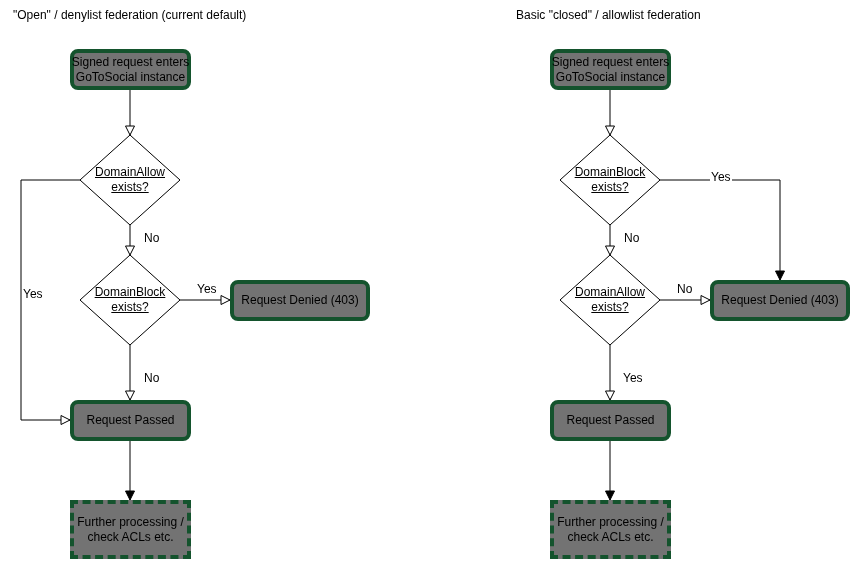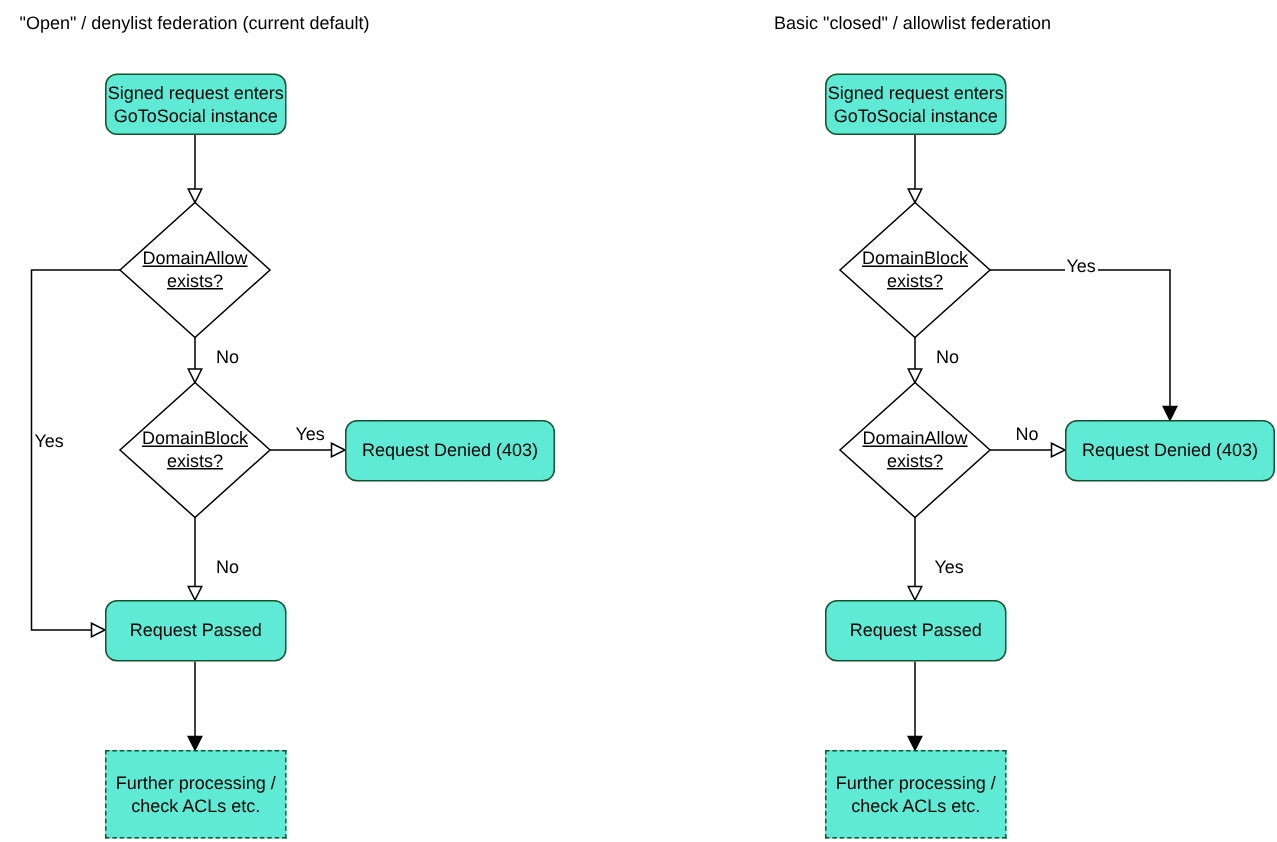--- a/index.html
+++ b/index.html
@@ -23,22 +23,22 @@
     width: 851px; height: 561px;
   }
   .chart-title {
     position: absolute;
     white-space: pre;
     line-height: 14px;
   }
   .node {
     position: absolute;
     box-sizing: border-box;
-    background: #5eead4;
-    border: 1px solid #14532d;
+    background: #737373;
+    border: 4px solid #14532d;
     display: flex;
     align-items: center;
     justify-content: center;
     text-align: center;
     white-space: pre;
     line-height: 15px;
   }
   .rounded { border-radius: 8px; }
   .dashed  { border-style: dashed; }
   .dlabel {

